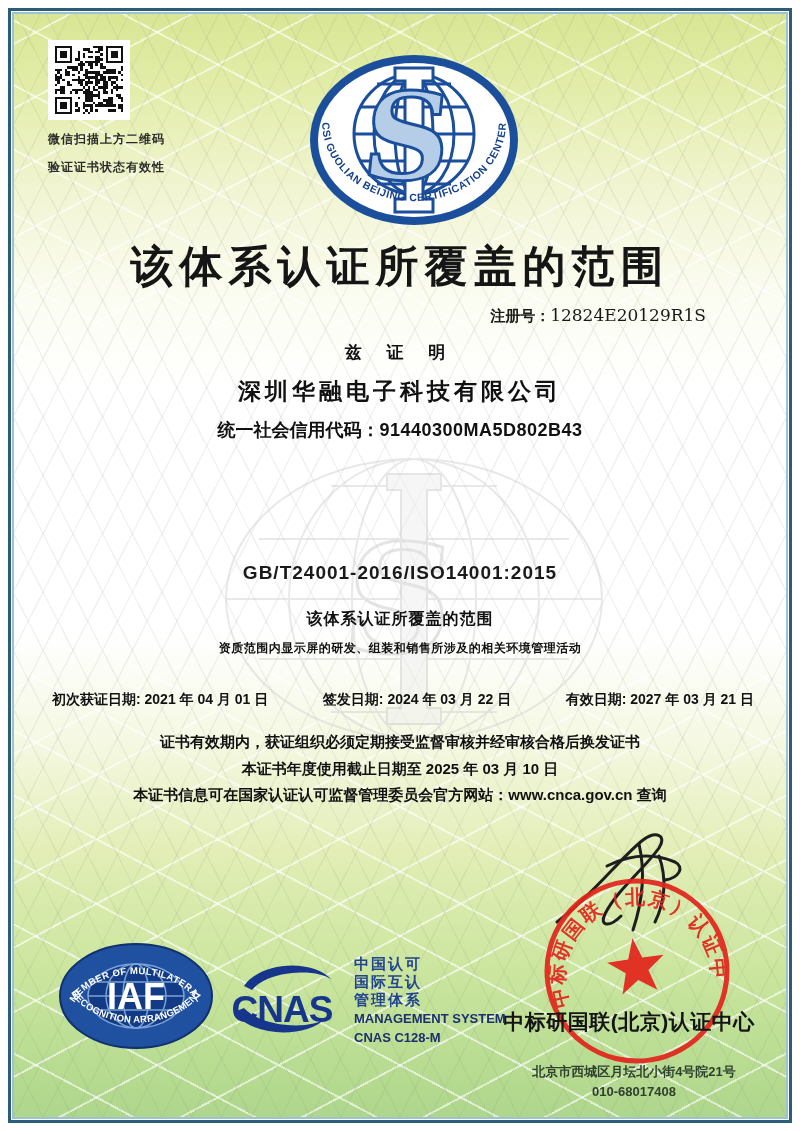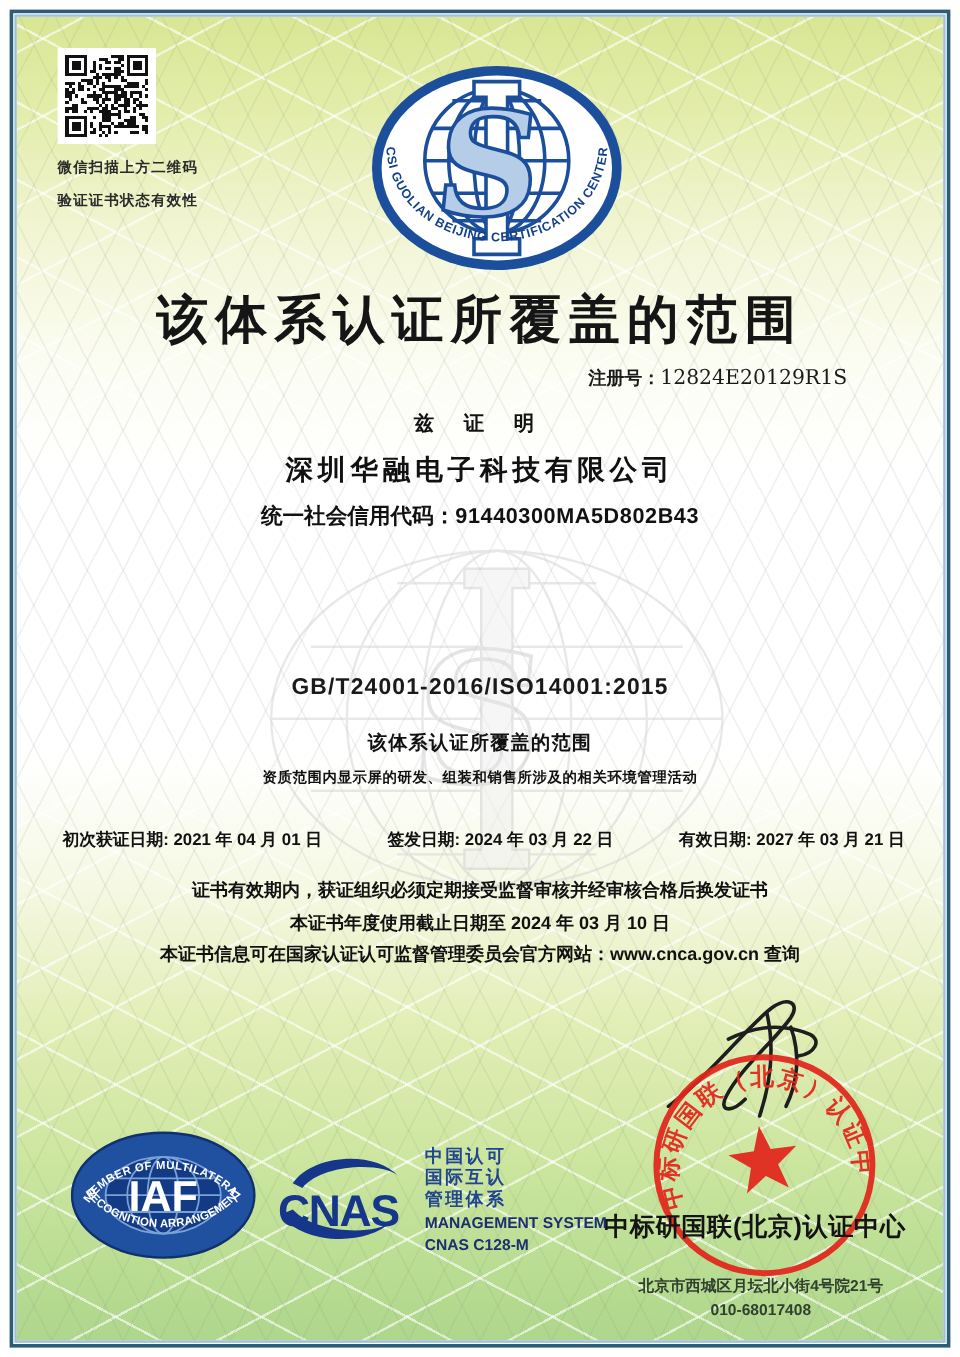--- a/index.html
+++ b/index.html
@@ -389,21 +389,21 @@
       <div class="abs ctr scope-heading">该体系认证所覆盖的范围</div>
       <div class="abs ctr scope-text">资质范围内显示屏的研发、组装和销售所涉及的相关环境管理活动</div>
 
       <div class="abs dates-row">
         <span>初次获证日期: 2021 年 04 月 01 日</span>
         <span>签发日期: 2024 年 03 月 22 日</span>
         <span>有效日期: 2027 年 03 月 21 日</span>
       </div>
 
       <div class="abs ctr note1">证书有效期内，获证组织必须定期接受监督审核并经审核合格后换发证书</div>
-      <div class="abs ctr note2">本证书年度使用截止日期至 2024 年 03 月 10 日</div>
+      <div class="abs ctr note2">本证书年度使用截止日期至 2025 年 03 月 10 日</div>
       <div class="abs ctr note3">本证书信息可在国家认证认可监督管理委员会官方网站：www.cnca.gov.cn 查询</div>
 
       <svg class="abs signature" width="150" height="112" viewBox="0 0 150 112">
         <g fill="none" stroke="#1e1e1e" stroke-width="3" stroke-linecap="round">
           <path d="M10,96 C45,70 75,30 96,14 C110,4 120,10 112,22 C98,42 70,64 58,88 C52,100 62,102 74,90"></path>
           <path d="M60,40 C80,30 104,26 128,36 C138,41 132,52 118,54"></path>
           <path d="M92,18 C98,44 96,74 86,104"></path>
           <path d="M112,30 C120,52 118,76 108,96"></path>
         </g>
       </svg>

